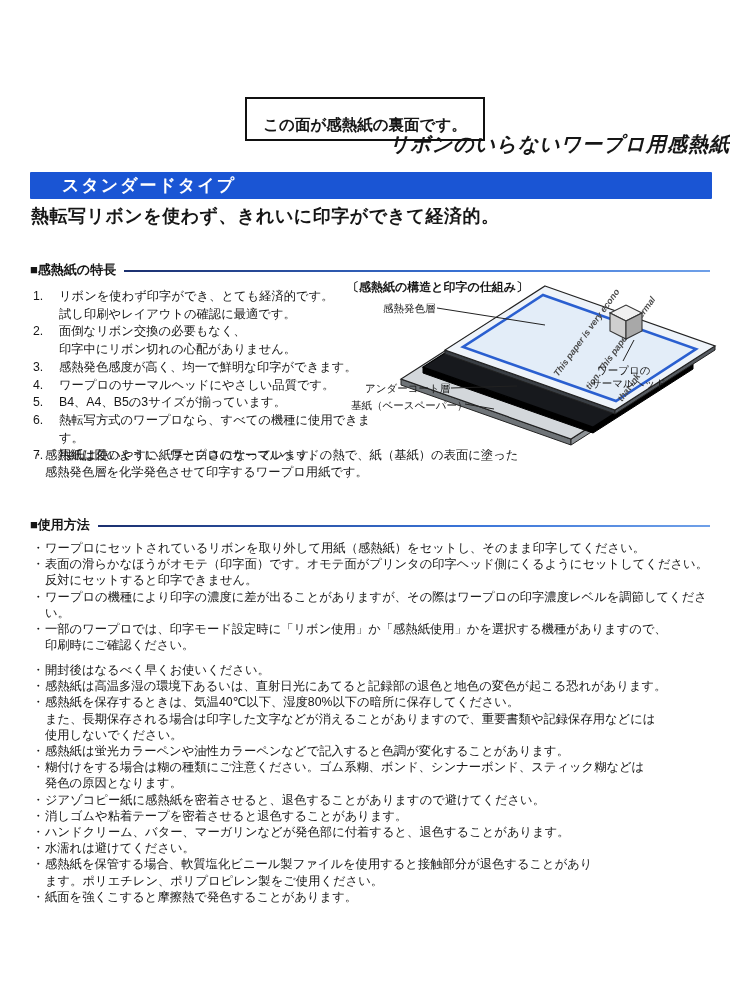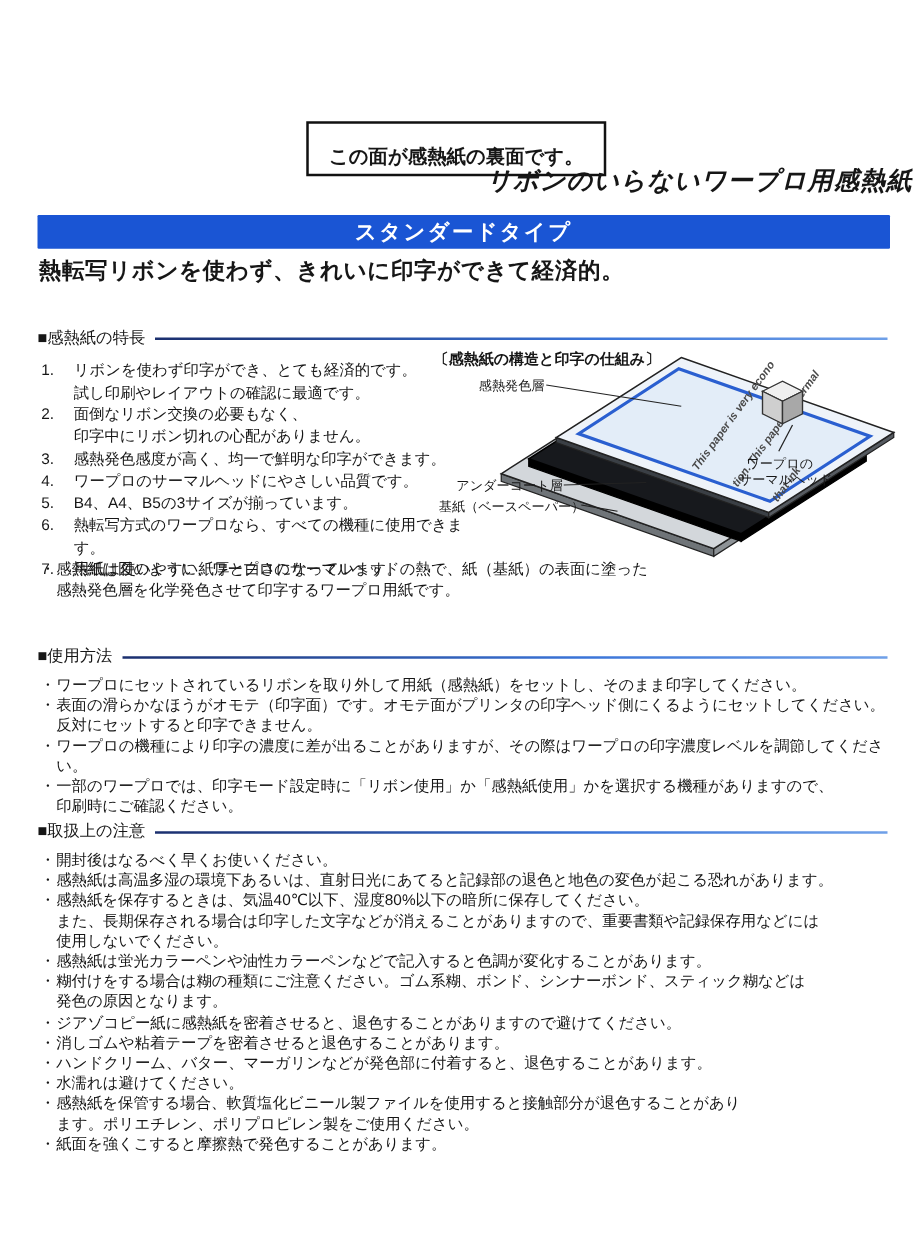--- a/index.html
+++ b/index.html
@@ -3,27 +3,27 @@
 <meta charset="utf-8">
 <style>
   * { margin:0; padding:0; box-sizing:border-box; }
   body { background:#ffffff; font-family:"Liberation Sans","DejaVu Sans",sans-serif; color:#161616; }
   .page { position:relative; width:730px; height:1005px; background:#ffffff; overflow:hidden; }
 
   
   .box-label-wrap { position:absolute; top:97px; left:0; right:0; text-align:center; }
   .box-label { display:inline-block; border:2.5px solid #111; padding:16px 16px 3px; font-size:15.5px; font-weight:bold; }
   .title { position:absolute; top:131px; left:0; right:0; text-align:right; font-size:20px; font-weight:bold; font-style:italic; letter-spacing:1px; }
-  .banner { position:absolute; top:172px; left:30px; right:18px; height:27px; background:#1a55d4; color:#fff; text-align:center; font-size:17px; font-weight:bold; line-height:27px; letter-spacing:2px; border-radius:1px; }
+  .banner { position:absolute; top:172px; left:30px; right:18px; height:27px; background:#1a55d4; color:#fff; font-size:17px; font-weight:bold; line-height:27px; letter-spacing:2px; border-radius:1px;padding-left:32px; }
   .tagline { position:absolute; top:204px; left:31px; font-size:18px; font-weight:bold; letter-spacing:0.5px; }
 
   
   .sec { position:absolute; left:0; right:0; }
   .sec-head { display:flex; align-items:center; gap:8px; margin:0 20px 0 30px; }
-  .sec-title { font-size:13px; font-weight:normal; white-space:nowrap; }
+  .sec-title { font-size:13px; font-weight:bold; white-space:nowrap; }
   .sec-rule { flex:1; height:2px; background:linear-gradient(90deg,#1b2f6e,#3a74d8 60%,#6fa0e8); margin-top:2px; }
 
   .sec-features { top:261px; }
   .sec-usage { top:516px; }
   .sec-cautions { top:656px; }
 
   
   .feature-list { margin:9px 0 0 33px; width:350px; font-size:12.3px; line-height:17.7px; }
   .feat-item { display:flex; }
   .feat-num { flex:0 0 26px; }
@@ -203,24 +203,20 @@
           <span class="bullet-marker">・</span>
           <div>
             <div>一部のワープロでは、印字モード設定時に「リボン使用」か「感熱紙使用」かを選択する機種がありますので、</div>
             <div>印刷時にご確認ください。</div>
           </div>
         </div>
       </div>
   </div>
 
   <div class="sec sec-cautions">
-    <div class="sec-head">
-      <span class="sec-title">■取扱上の注意</span>
-      <span class="sec-rule"></span>
-    </div>
     <div class="bullets">
 
         <div class="bullet">
           <span class="bullet-marker">・</span>
           <div>
             <div>開封後はなるべく早くお使いください。</div>
           </div>
         </div>
 
         <div class="bullet">

